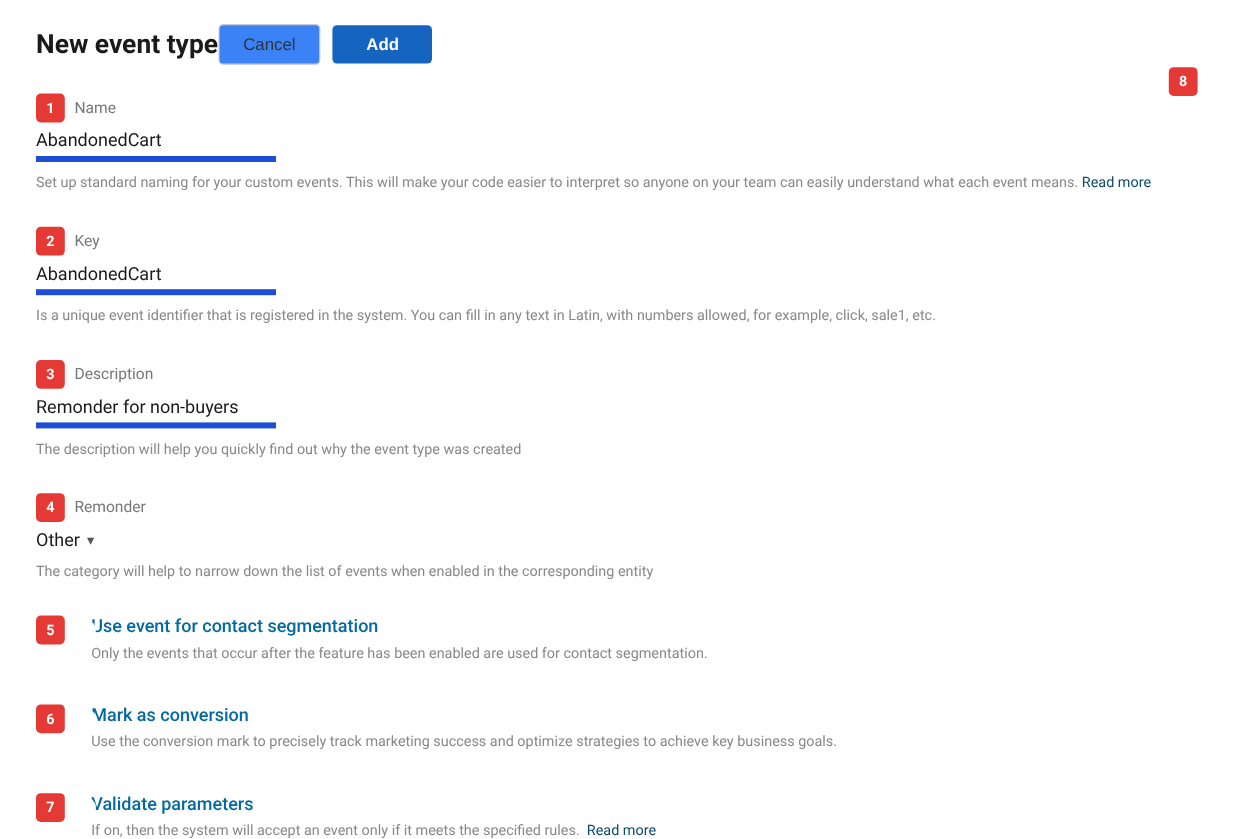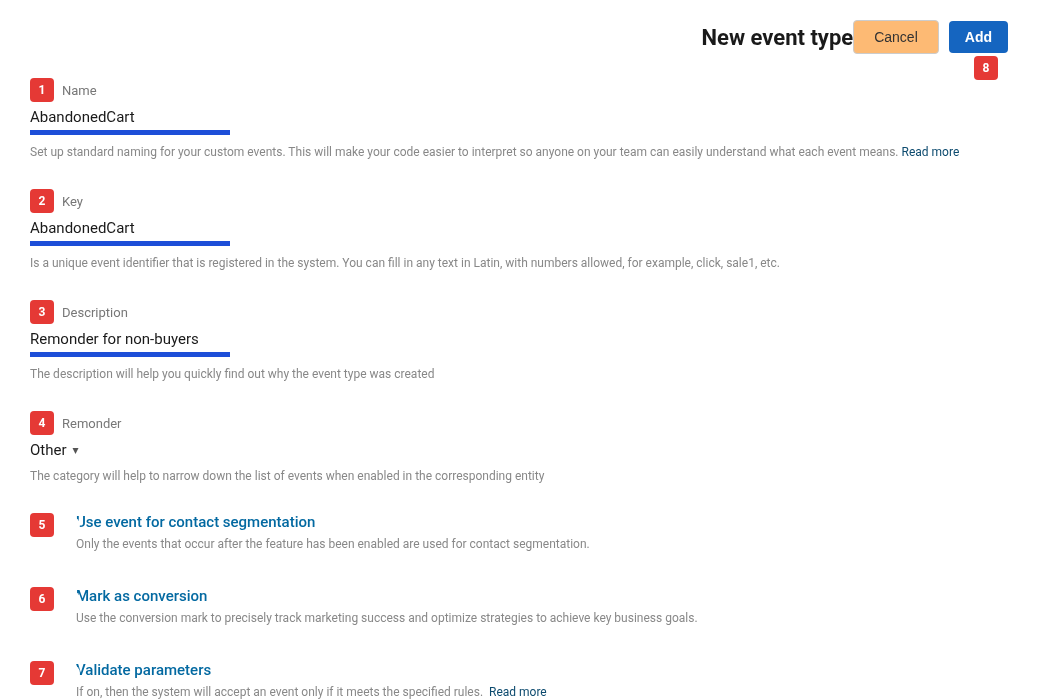--- a/index.html
+++ b/index.html
@@ -7,49 +7,49 @@
       font-family: -apple-system, BlinkMacSystemFont, 'Segoe UI', Roboto, sans-serif;
       background: #fff;
       color: #333;
       font-size: 14px;
       padding: 20px 30px;
       max-width: 1038px;
     }
 
     .page-header {
       display: flex;
-      justify-content: flex-end;
+      justify-content: flex-start;
       align-items: center;
       margin-bottom: 24px;
     }
 
     .page-title {
       font-size: 22px;
       font-weight: 700;
       color: #1a1a1a;
     }
 
     .header-buttons {
       display: flex;
       gap: 10px;
       align-items: center;
     }
 
     .btn-cancel {
       padding: 8px 20px;
       border: 1px solid #ccc;
-      background: #fdba74;
+      background: #3b82f6;
       border-radius: 4px;
       cursor: pointer;
       font-size: 14px;
       color: #333;
     }
 
     .btn-add {
-      padding: 8px 16px;
+      padding: 8px 28px;
       border: none;
       background: #1565c0;
       color: #fff;
       border-radius: 4px;
       cursor: pointer;
       font-size: 14px;
       font-weight: 600;
     }
 
     .step-badge {

